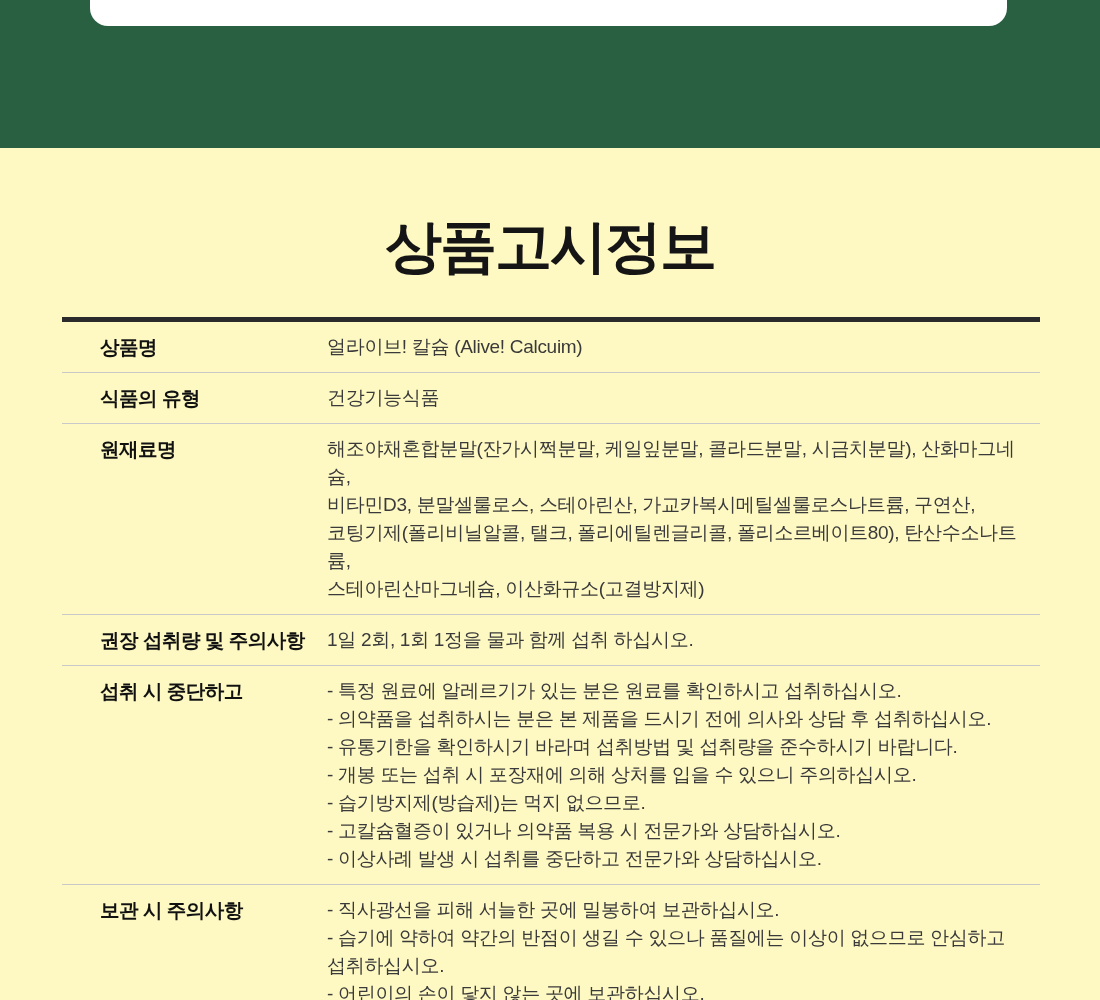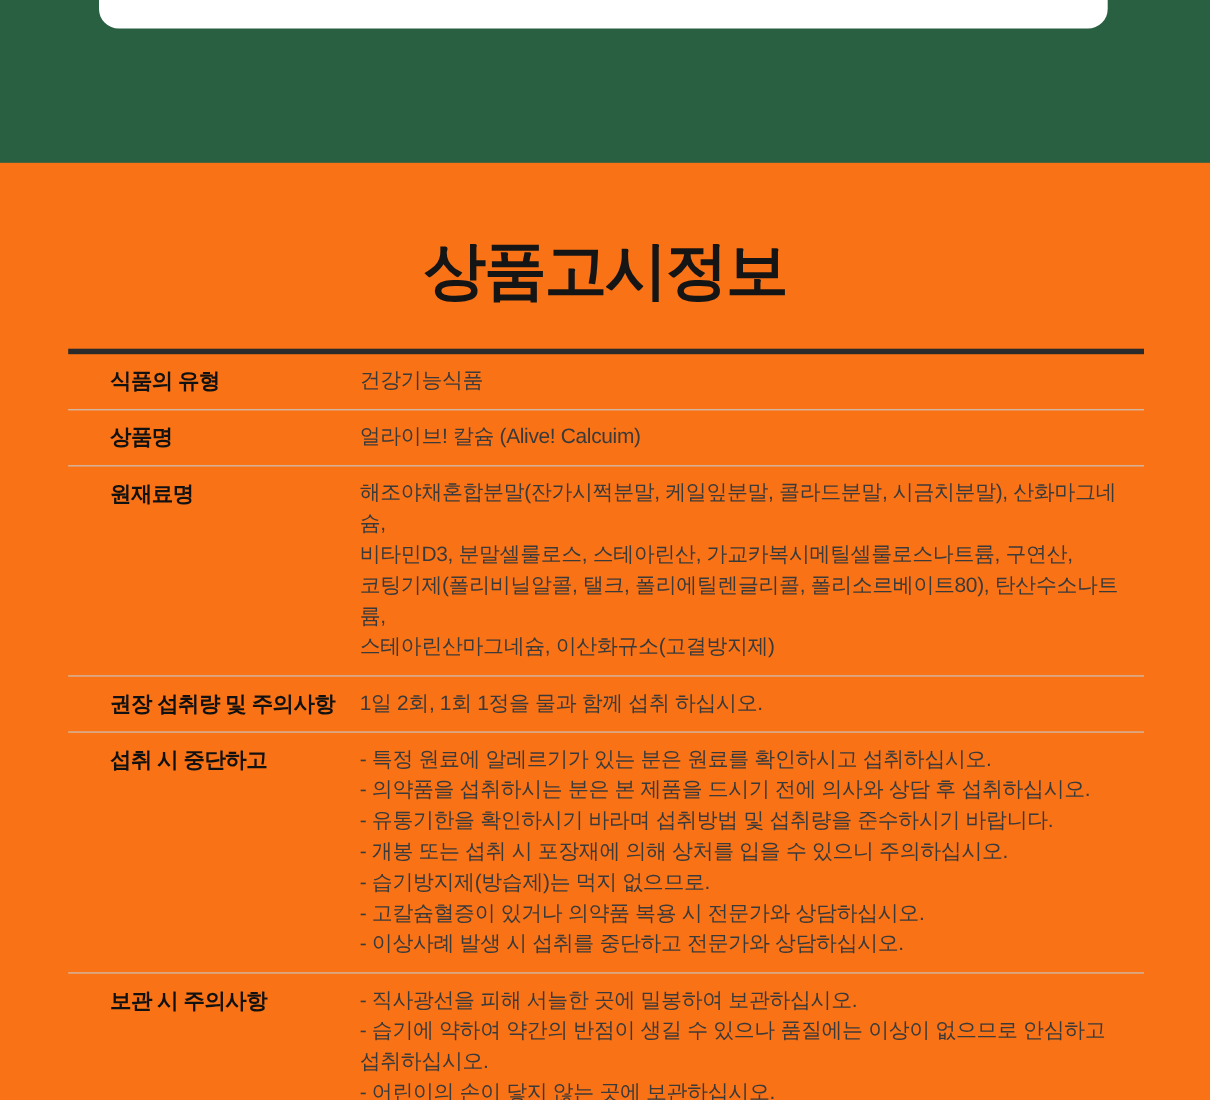--- a/index.html
+++ b/index.html
@@ -5,21 +5,21 @@
   html, body {
     margin: 0;
     padding: 0;
     background: #ffffff;
     font-family: "Liberation Sans", "DejaVu Sans", sans-serif;
   }
   .page {
     position: relative;
     width: 1100px;
     height: 1000px;
-    background: #f97316;
+    background: #fef9c3;
     overflow: hidden;
   }
   
   .hero {
     position: relative;
     width: 1100px;
     height: 148px;
     background: #2A6042;
   }
   .card-bottom {
@@ -83,27 +83,27 @@
 
   <div class="hero" style="background: rgb(42, 96, 66);">
     <div class="card-bottom"></div>
   </div>
 
   <h1 class="title">상품고시정보</h1>
 
   <div class="info-table">
 
     <div class="row">
-      <div class="label">식품의 유형</div>
-      <div class="value">건강기능식품</div>
+      <div class="label">상품명</div>
+      <div class="value">얼라이브! 칼슘  (Alive! Calcuim)</div>
     </div>
 
     <div class="row">
-      <div class="label">상품명</div>
-      <div class="value">얼라이브! 칼슘  (Alive! Calcuim)</div>
+      <div class="label">식품의 유형</div>
+      <div class="value">건강기능식품</div>
     </div>
 
     <div class="row">
       <div class="label">원재료명</div>
       <div class="value">해조야채혼합분말(잔가시쩍분말, 케일잎분말, 콜라드분말, 시금치분말), 산화마그네슘,
 비타민D3, 분말셀룰로스, 스테아린산, 가교카복시메틸셀룰로스나트륨, 구연산,
 코팅기제(폴리비닐알콜, 탤크, 폴리에틸렌글리콜, 폴리소르베이트80), 탄산수소나트륨,
 스테아린산마그네슘, 이산화규소(고결방지제)</div>
     </div>
 

